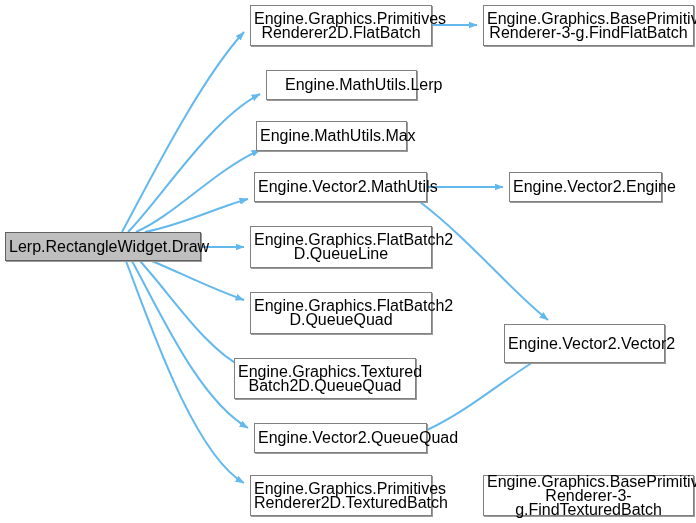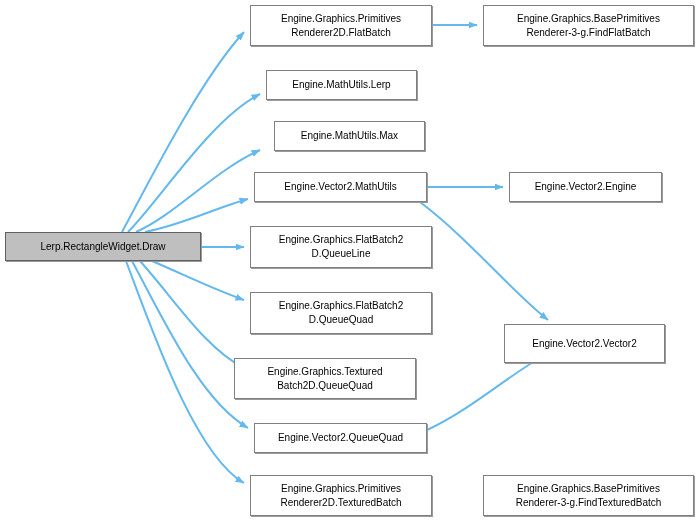--- a/index.html
+++ b/index.html
@@ -26,21 +26,21 @@
     height: 523px;
     display: block;
   }
   .node-box {
     position: absolute;
     box-sizing: border-box;
     border: 1px solid #808080;
     background: #ffffff;
     color: #000000;
     font-family: "Liberation Sans", sans-serif;
-    font-size: 10px;
+    font-size: 16px;
     line-height: 14px;
     text-align: center;
     display: flex;
     align-items: center;
     justify-content: flex-end;
     white-space: pre-line;
     letter-spacing: 0px;
     box-shadow: 1px 1px 0 0 #9a9a9a;
   }
   .node-box.root {
@@ -81,22 +81,22 @@
         <path d="M 427,430 C 470,410 505,378 543,356" marker-end="url(#arrowhead)" fill="none"></path>
       </g>
   </svg>
 
   <div id="node-layer">
       <div class="node-box root" style="left: 5px; top: 232px; width: 196px; height: 29px;"><span class="node-label">Lerp.RectangleWidget.Draw</span></div>
       <div class="node-box" style="left: 250px; top: 5px; width: 182px; height: 41px;"><span class="node-label">Engine.Graphics.Primitives
 Renderer2D.FlatBatch</span></div>
       <div class="node-box" style="left: 483px; top: 5px; width: 211px; height: 41px;"><span class="node-label">Engine.Graphics.BasePrimitives
 Renderer-3-g.FindFlatBatch</span></div>
-      <div class="node-box" style="left: 266px; top: 70px; width: 151px; height: 30px;"><span class="node-label">Engine.MathUtils.Lerp</span></div>
-      <div class="node-box" style="left: 274px; top: 121px; width: 151px; height: 30px;"><span class="node-label">Engine.MathUtils.Max</span></div>
+      <div class="node-box" style="left: 266px; top: 70px; width: 151px; height: 30px; padding-left: 15px;"><span class="node-label">Engine.MathUtils.Lerp</span></div>
+      <div class="node-box" style="left: 256px; top: 121px; width: 151px; height: 30px;"><span class="node-label">Engine.MathUtils.Max</span></div>
       <div class="node-box" style="left: 254px; top: 172px; width: 173px; height: 30px;"><span class="node-label">Engine.Vector2.MathUtils</span></div>
       <div class="node-box" style="left: 509px; top: 172px; width: 153px; height: 30px;"><span class="node-label">Engine.Vector2.Engine</span></div>
       <div class="node-box" style="left: 250px; top: 226px; width: 182px; height: 42px;"><span class="node-label">Engine.Graphics.FlatBatch2
 D.QueueLine</span></div>
       <div class="node-box" style="left: 250px; top: 292px; width: 182px; height: 42px;"><span class="node-label">Engine.Graphics.FlatBatch2
 D.QueueQuad</span></div>
       <div class="node-box" style="left: 504px; top: 324px; width: 161px; height: 39px;"><span class="node-label">Engine.Vector2.Vector2</span></div>
       <div class="node-box" style="left: 234px; top: 358px; width: 182px; height: 41px;"><span class="node-label">Engine.Graphics.Textured
 Batch2D.QueueQuad</span></div>
       <div class="node-box" style="left: 254px; top: 423px; width: 173px; height: 30px;"><span class="node-label">Engine.Vector2.QueueQuad</span></div>

